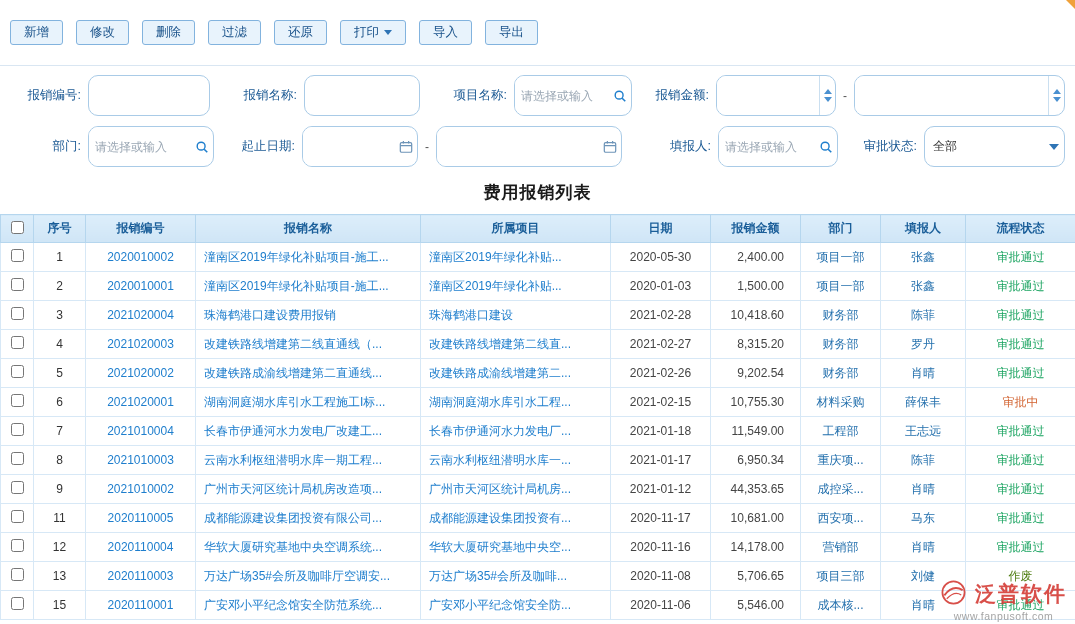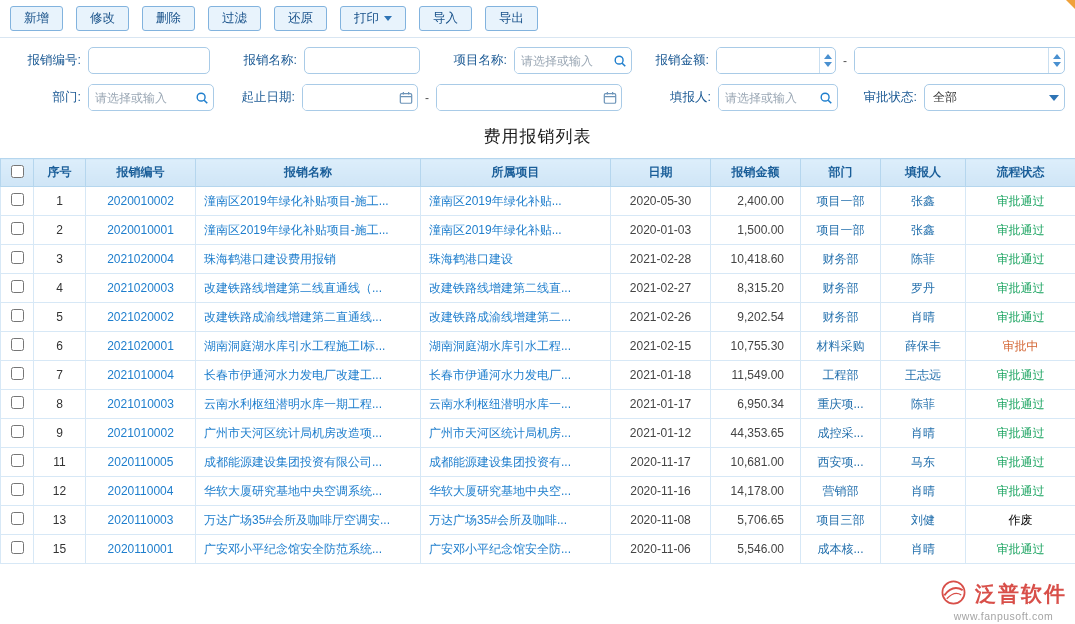--- a/index.html
+++ b/index.html
@@ -10,21 +10,21 @@
     color: #3c3c3c;
     background: #fff;
     position: relative;
   }
 
   
   .toolbar {
     display: flex;
     align-items: center;
     gap: 13px;
-    padding: 6px 10px;
+    padding: 20px 10px;
     border-bottom: 1px solid #d9e6f2;
   }
   .tb-btn {
     display: inline-flex;
     align-items: center;
     gap: 5px;
     background: #e8f3fc;
     border: 1px solid #82b3de;
     color: #19528a;
     height: 25px;
@@ -48,23 +48,23 @@
   .f-label {
     color: #1c5a94;
     text-align: right;
     padding-right: 7px;
     flex: none;
     font-size: 12.5px;
     white-space: nowrap;
     overflow: hidden;
   }
   .f-input, .f-search, .f-spinbox, .f-date, .f-select {
-    height: 27px;
+    height: 41px;
     border: 1px solid #a9cbe7;
-    border-radius: 5px;
+    border-radius: 10px;
     background: #fff;
     flex: none;
   }
   .f-input { padding: 0 6px; font-family: inherit; font-size: 12px; color: #333; outline: none; }
   .f-search, .f-spinbox, .f-date, .f-select { display: inline-flex; align-items: stretch; overflow: hidden; }
   .f-search input, .f-spinbox input, .f-date input {
     border: none; outline: none; flex: 1; min-width: 0;
     padding: 0 6px; font-family: inherit; font-size: 12px; color: #333;
   }
   input::placeholder { color: #9aa7b4; }
@@ -85,21 +85,21 @@
   .sel-arrow {
     width: 20px; flex: none; display: flex; align-items: center; justify-content: center;
     align-self: stretch;
   }
   .sel-arrow i { width: 0; height: 0; border-left: 5px solid transparent; border-right: 5px solid transparent; border-top: 6px solid #2e74b5; }
 
   
   .page-title {
     text-align: center;
     font-size: 17px;
-    font-weight: normal;
+    font-weight: bold;
     color: #1a1a1a;
     margin: 2px 0 10px;
     letter-spacing: 1px;
   }
 
   
   table { width: 1075px; border-collapse: collapse; table-layout: fixed; }
   th, td {
     border: 1px solid #d7e8f6;
     height: 29px;
@@ -416,21 +416,21 @@
       <tr>
         <td class="c-check"><input type="checkbox" style=""></td>
         <td class="c-no">13</td>
         <td class="c-code"><a href="#" class="cell-link">2020110003</a></td>
         <td class="c-name"><a href="#" class="cell-link">万达广场35#会所及咖啡厅空调安...</a></td>
         <td class="c-proj"><a href="#" class="cell-link">万达广场35#会所及咖啡...</a></td>
         <td class="c-date">2020-11-08</td>
         <td class="c-amount">5,706.65</td>
         <td class="c-dept">项目三部</td>
         <td class="c-rep">刘健</td>
-        <td class="c-status" style="color:#000000">作废</td>
+        <td class="c-status" style="color:#4d7c0f">作废</td>
       </tr>
       <tr>
         <td class="c-check"><input type="checkbox" style=""></td>
         <td class="c-no">15</td>
         <td class="c-code"><a href="#" class="cell-link">2020110001</a></td>
         <td class="c-name"><a href="#" class="cell-link">广安邓小平纪念馆安全防范系统...</a></td>
         <td class="c-proj"><a href="#" class="cell-link">广安邓小平纪念馆安全防...</a></td>
         <td class="c-date">2020-11-06</td>
         <td class="c-amount">5,546.00</td>
         <td class="c-dept">成本核...</td>

